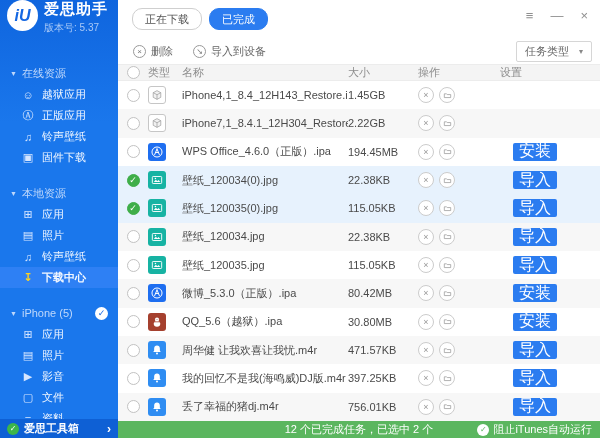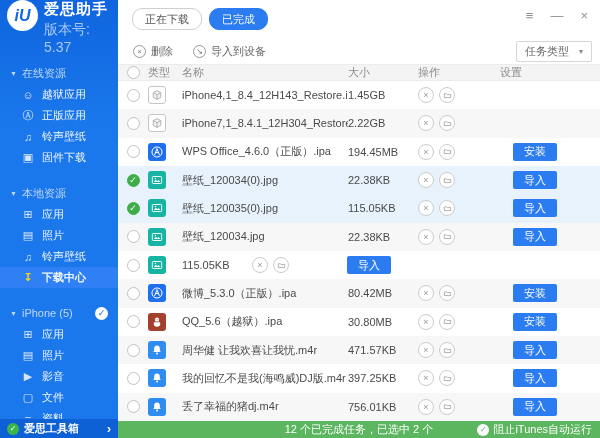--- a/index.html
+++ b/index.html
@@ -5,21 +5,21 @@
   * { margin:0; padding:0; box-sizing:border-box; }
   html,body { width:600px; height:438px; overflow:hidden; }
   body { font-family:"Liberation Sans","DejaVu Sans",sans-serif; background:#fff; }
   .window { width:600px; height:438px; display:flex; position:relative; overflow:hidden; }
 
   
   .sidebar { width:118px; flex:0 0 118px; background:linear-gradient(180deg,#0f65de 0%,#1a77ec 28%,#1a77ec 100%); color:#fff; display:flex; flex-direction:column; }
   .logo-row { height:46px; display:flex; align-items:flex-start; padding-left:7px; gap:6px; flex:0 0 46px; }
   .logo-circle { width:31px; height:31px; border-radius:50%; background:#fff; color:#1467e2; font-weight:bold; font-style:italic; font-size:16px; display:flex; align-items:center; justify-content:center; flex:0 0 31px; }
   .app-title { font-size:15px; font-weight:bold; letter-spacing:1px; white-space:nowrap; }
-  .app-version { font-size:14px; color:#a9c9f7; margin-top:2px; }
+  .app-version { font-size:10px; color:#a9c9f7; margin-top:2px; }
 
   .nav { flex:1 1 auto; overflow:hidden; padding-top:2px; }
   .section-title { height:22px; margin-top:14px; display:flex; align-items:center; padding-left:10px; gap:5px; color:#bfd8fb; font-size:11px; cursor:pointer; }
   .section-caret { font-size:7px; color:#bfd8fb; }
   .nav-item { height:21px; display:flex; align-items:center; padding-left:21px; gap:7px; color:#f0f6ff; font-size:11px; cursor:pointer; }
   .nav-icon { width:14px; text-align:center; font-size:11px; color:#d6e6ff; flex:0 0 14px; }
   .nav-item.selected { background:#2e80f4; font-weight:bold; }
   .nav-item.selected .nav-icon { color:#ffd21c; }
   .device-badge { margin-left:auto; margin-right:10px; width:13px; height:13px; border-radius:50%; background:#fff; color:#1467e2; font-size:9px; line-height:13px; text-align:center; flex:0 0 13px; }
   .sidebar-footer { flex:0 0 19px; height:19px; background:#0e60d5; display:flex; align-items:center; padding:0 7px; gap:5px; font-size:11px; font-weight:bold; cursor:pointer; }
@@ -51,21 +51,21 @@
 
   .rows { flex:1 1 auto; display:flex; flex-direction:column; }
   .row { flex:1 1 0; display:flex; align-items:center; font-size:11px; color:#4a4a4a; background:#fff; }
   .row.alt { background:#f7f7f7; }
   .row.selected { background:#e7f2fd; }
   .check-circle { width:13px; height:13px; border:1px solid #c2c2c2; border-radius:50%; background:#fff; cursor:pointer; display:flex; align-items:center; justify-content:center; font-size:9px; }
   .check-circle.checked { background:#3fae49; border-color:#3fae49; color:#fff; }
   .type-icon { width:18px; height:18px; border-radius:3px; display:flex; align-items:center; justify-content:center; }
   .type-icon.bordered { background:#fff; border:1px solid #c6c6c6; }
   .op-circle { width:16px; height:16px; border:1px solid #ccc; border-radius:50%; background:#fff; color:#999; display:flex; align-items:center; justify-content:center; margin-right:5px; cursor:pointer; font-size:9px; }
-  .action-btn { width:44px; height:18px; background:#2b7cf0; color:#fff; font-size:11px; border:none; border-radius:2px; margin-left:13px; cursor:pointer; display:flex; align-items:center; justify-content:center; }
+  .action-btn { width:44px; height:18px; background:#2b7cf0; color:#fff; font-size:16px; border:none; border-radius:2px; margin-left:13px; cursor:pointer; display:flex; align-items:center; justify-content:center; }
 
   .statusbar { flex:0 0 17px; background:#5bb65f; color:#fff; font-size:11px; display:flex; align-items:center; justify-content:center; position:relative; }
   .status-right { position:absolute; right:8px; top:0; height:17px; display:flex; align-items:center; gap:4px; cursor:pointer; }
   .status-check { width:12px; height:12px; background:#fff; color:#5bb65f; border-radius:50%; font-size:8px; display:flex; align-items:center; justify-content:center; }
 </style>
 </head>
 <body>
 
 <div class="window">
 
@@ -357,20 +357,21 @@
           </div>
           <div class="col-type">
             <span class="type-icon" style="background: rgb(23, 179, 163);">
               <svg viewBox="0 0 24 24" width="14" height="14">
                 <rect x="4" y="6" width="16" height="12" rx="1.4" fill="none" stroke="#fff" stroke-width="1.6"></rect>
                 <path d="M6.5 15.5l3.5-4 2.6 2.6 2-2 3 3.4z" fill="#fff"></path>
                 <circle cx="9.3" cy="9.5" r="1.3" fill="#fff"></circle>
               </svg>
             </span>
           </div>
+          <div class="col-name">壁纸_120035.jpg</div>
           <div class="col-size">115.05KB</div>
           <div class="col-action">
             <span class="op-circle">×</span>
             <span class="op-circle">
               <svg viewBox="0 0 24 24" width="9" height="9">
                 <path d="M3.5 7.5v10h17v-8h-9l-2-2z" fill="none" stroke="#999" stroke-width="2"></path>
               </svg>
             </span>
           </div>
           <div class="col-setting">

